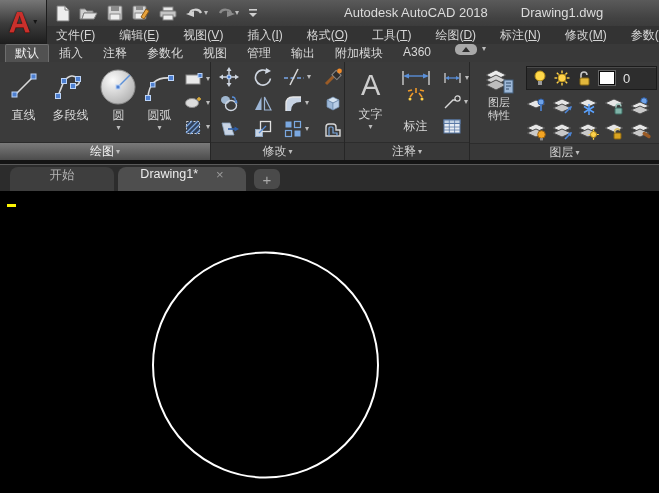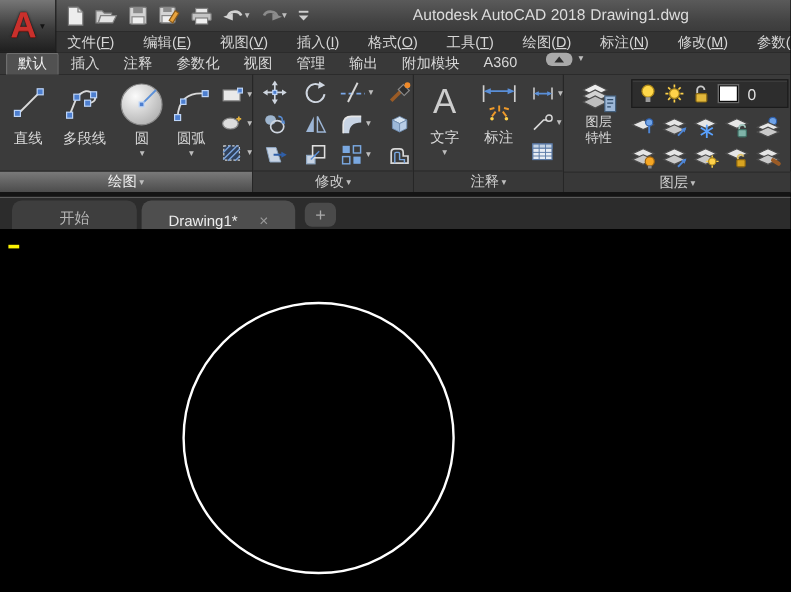--- a/index.html
+++ b/index.html
@@ -3,21 +3,21 @@
 <meta charset="utf-8">
 <style>
   html,body{margin:0;padding:0;background:#000;}
   #app{position:relative;width:659px;height:493px;overflow:hidden;
        font-family:"Liberation Sans",sans-serif;background:#000;user-select:none;}
   
   .titlebar{position:absolute;left:0;top:0;width:659px;height:26px;
     background:linear-gradient(180deg,#5a5a5a,#424242 70%,#3c3c3c);}
   .qat{position:absolute;left:56px;top:3px;height:20px;display:flex;align-items:center;gap:9px;}
   .qbtn{display:flex;align-items:center;justify-content:center;height:20px;}
-  .titletext{position:absolute;left:344px;top:5px;display:flex;gap:4px;
+  .titletext{position:absolute;left:344px;top:5px;display:flex;gap:33px;
     font-size:13px;color:#dcdcdc;white-space:nowrap;}
   
   .logo{position:absolute;left:0;top:0;width:46px;height:43px;z-index:5;
     background:linear-gradient(180deg,#767676,#3c3c3c 55%,#1f1f1f);
     border-right:1px solid #1d1d1d;border-bottom:1px solid #1d1d1d;
     display:flex;align-items:center;justify-content:center;gap:3px;}
   .logo .a{font-size:30px;line-height:30px;font-weight:bold;color:#c9302c;
     text-shadow:0 1px 0 #7e1a14, 0 0 2px #000;}
   .logo .dd{color:#141414;font-size:8px;}
   
@@ -58,42 +58,42 @@
   .t-line{width:40px;}.t-pline{width:56px;}.t-circle{width:42px;}.t-arc{width:42px;}
   .minicol{display:flex;flex-direction:column;justify-content:flex-start;gap:4px;
     padding:4px 0 0 4px;}
   .mini{display:flex;align-items:center;gap:3px;height:20px;}
   
   .p-modify .pbody{display:grid;grid-template-columns:34px 30px 40px 26px;
     grid-auto-rows:26px;padding:2px 0 0 8px;align-items:center;}
   .mcell{display:flex;align-items:center;gap:2px;}
   
   .p-annotate .pbody{display:flex;padding:2px 0 0 6px;}
-  .t-text{width:40px;}.t-dim{width:52px;}
+  .t-text{width:40px;}.t-dim{width:52px;gap:12px;}
   .t-text .aglyph{font-size:29px;line-height:34px;color:#cdcdcd;}
   .p-annotate .minicol{padding-left:2px;}
   
   .p-layers .pbody{display:flex;padding:2px 0 0 4px;}
   .layerprops{width:50px;display:flex;flex-direction:column;align-items:center;
     color:#d9d9d9;font-size:11px;line-height:13px;padding-top:2px;}
   .layers-right{flex:1;display:flex;flex-direction:column;}
   .layercombo{height:22px;margin:2px 2px 3px 2px;background:#2d2d2d;
     border:1px solid #1b1b1b;box-shadow:inset 0 1px 0 #4a4a4a;
     display:flex;align-items:center;gap:8px;padding:0 7px;}
   .layercombo .lnum{font-size:13px;color:#e2e2e2;}
   .swatch{width:14px;height:12px;background:#fff;border:1px solid #0a0a0a;
     box-shadow:0 0 0 1px #666;}
   .layergrid{display:grid;grid-template-columns:repeat(5,26px);grid-auto-rows:25px;
     align-items:center;justify-items:center;}
   
   .ribbonedge{position:absolute;left:0;top:160px;width:659px;height:4px;background:#141414;}
   .filetabs{position:absolute;left:0;top:164px;width:659px;height:27px;background:#2c2c2c;
     border-top:1px solid #5a5a5a;box-sizing:border-box;display:flex;align-items:flex-end;
     padding-left:10px;font-size:12.5px;}
-  .ftab{height:24px;display:flex;align-items:flex-end;justify-content:center;
+  .ftab{height:24px;display:flex;align-items:flex-start;justify-content:center;
     border-radius:8px 8px 0 0;margin-right:4px;}
   .ftab.start{width:104px;background:#3e3e3e;color:#b5b5b5;}
   .ftab.active{width:128px;background:#4e4e4e;color:#ececec;}
   .ftab .close{margin-left:18px;color:#9a9a9a;font-size:13px;}
   .plustab{width:26px;height:20px;margin:0 0 2px 4px;background:#4a4a4a;border-radius:6px;
     color:#aaa;font-size:15px;display:flex;align-items:center;justify-content:center;}
   
   .canvas{position:absolute;left:0;top:191px;width:659px;height:302px;background:#000;}
 </style>
 </head>

